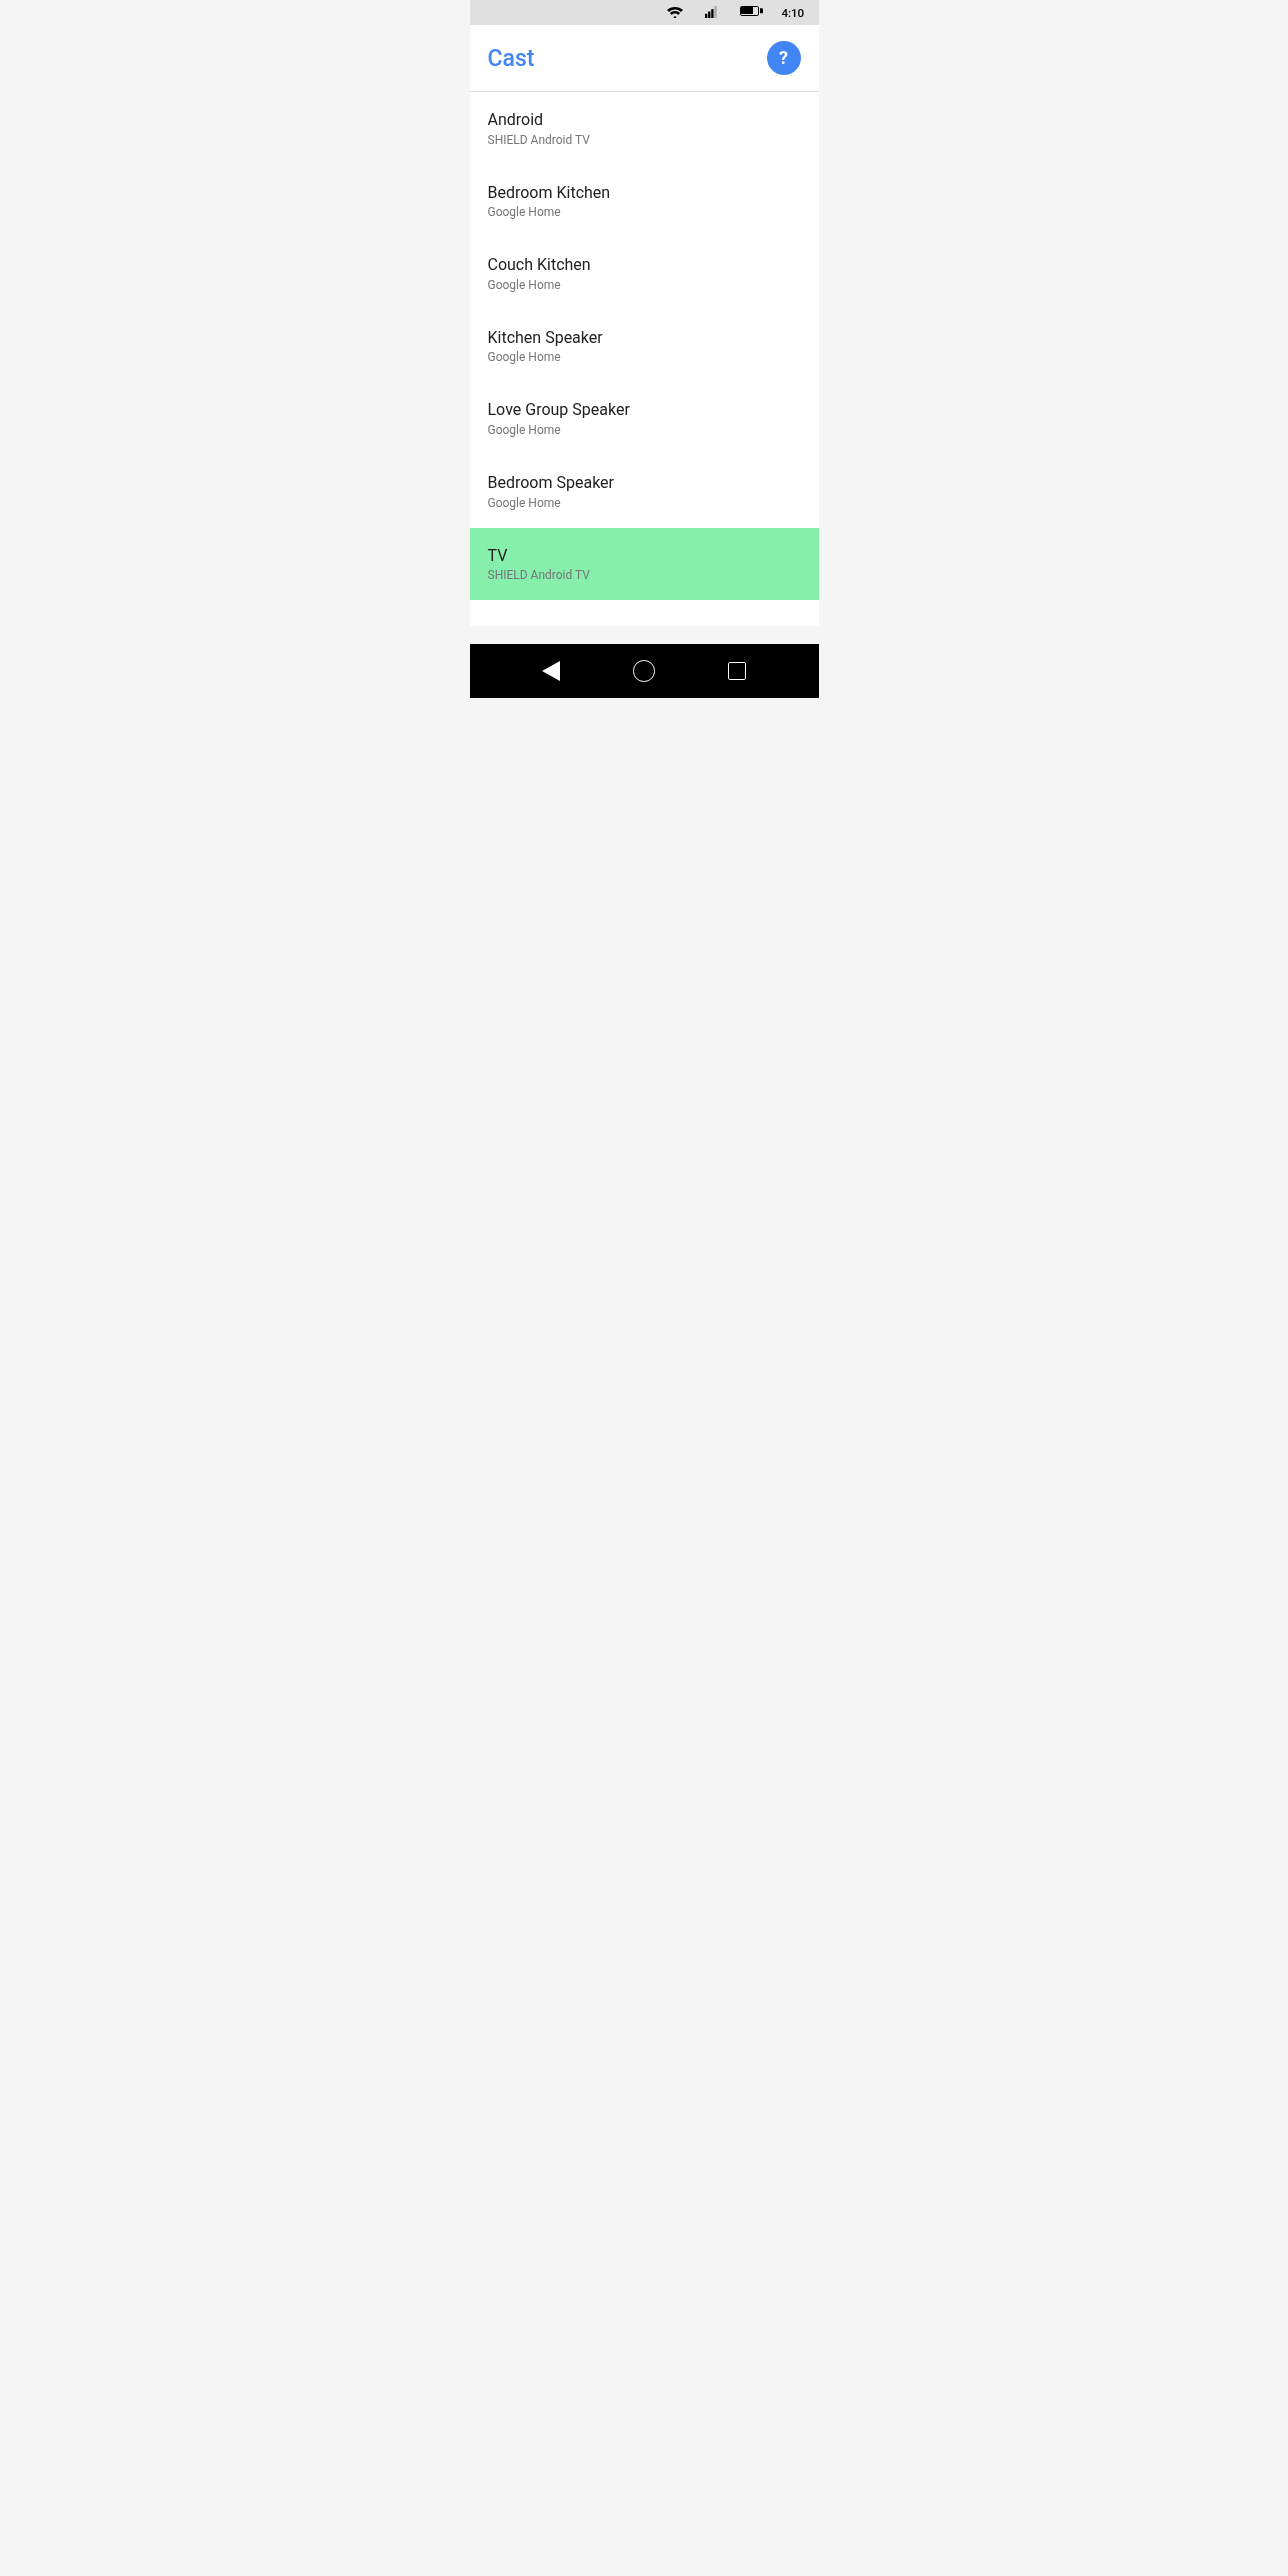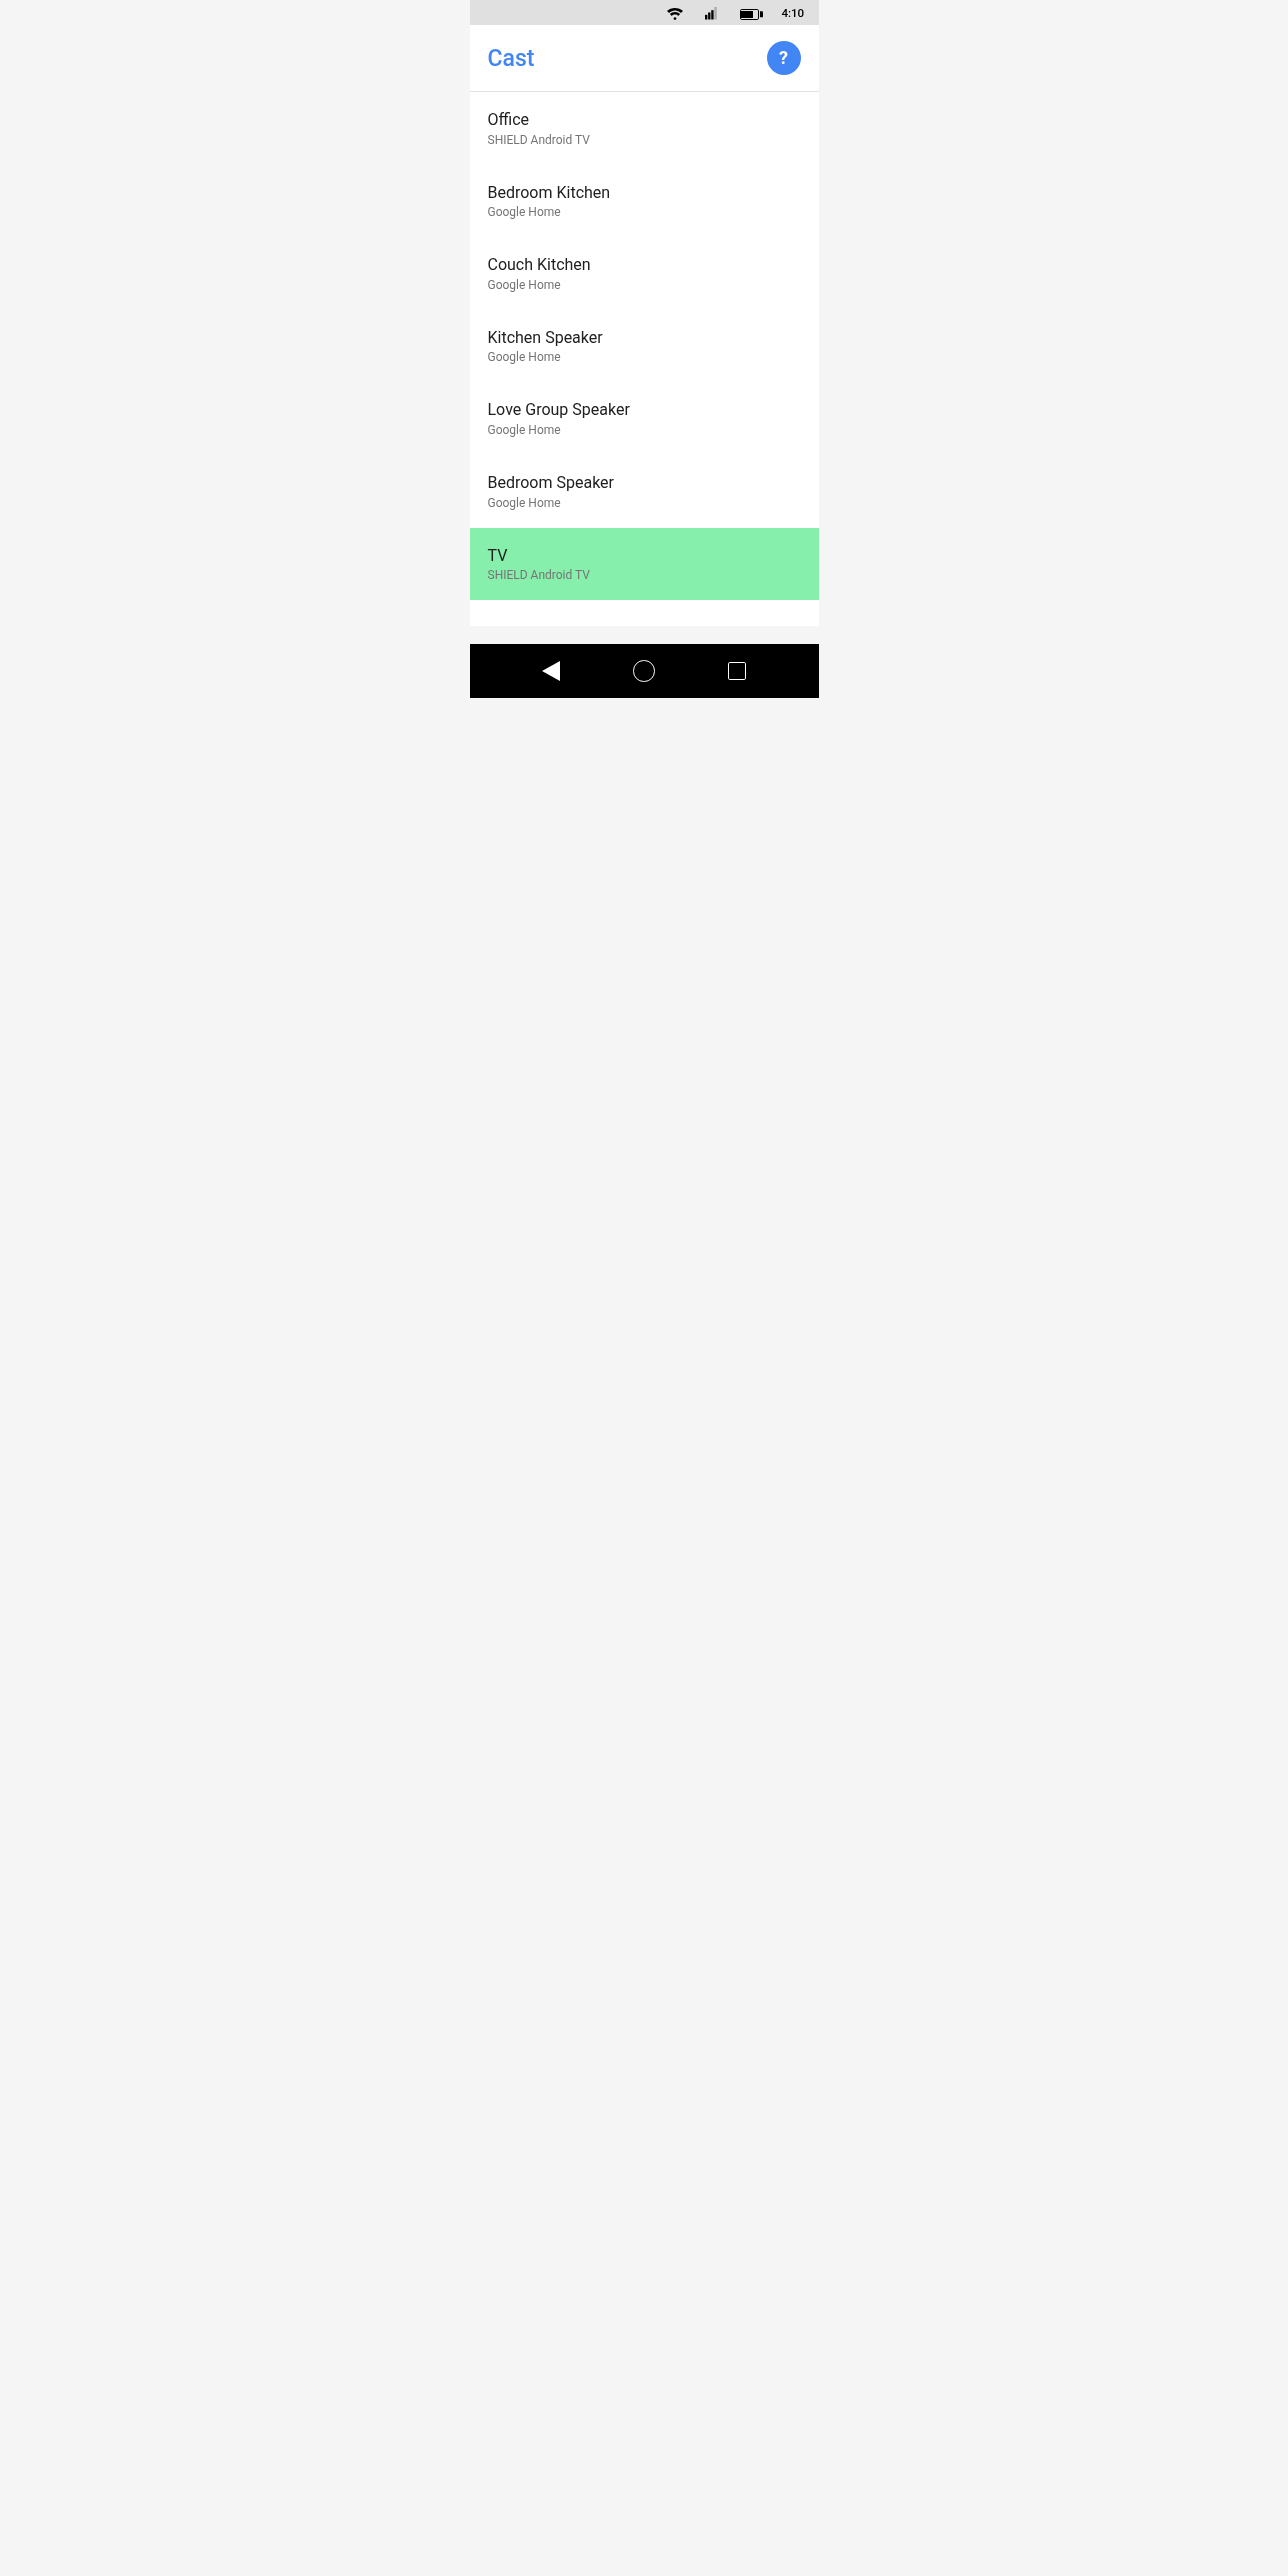--- a/index.html
+++ b/index.html
@@ -25,21 +25,21 @@
       height: 25px;
       display: flex;
       align-items: center;
       justify-content: flex-end;
       padding: 0 14.3px;
       gap: 5.4px;
     }
 
     .status-icons {
       display: flex;
-      align-items: flex-end;
+      align-items: flex-start;
       gap: 22px;
     }
 
     .status-time {
       font-size: 11.6px;
       font-weight: 500;
       color: #000;
     }
 
     .wifi-icon {
@@ -221,21 +221,21 @@
 
 <div class="app-bar">
   <span class="app-title">Cast</span>
   <div class="help-button">
     <span>?</span>
   </div>
 </div>
 
 <div class="device-list" id="device-list">
 <div class="device-item">
-      <div class="device-name">Office</div>
+      <div class="device-name">Android</div>
       <div class="device-type">SHIELD Android TV</div>
     </div>
     <div class="device-item">
       <div class="device-name">Bedroom Kitchen</div>
       <div class="device-type">Google Home</div>
     </div>
     <div class="device-item">
       <div class="device-name">Couch Kitchen</div>
       <div class="device-type">Google Home</div>
     </div>

